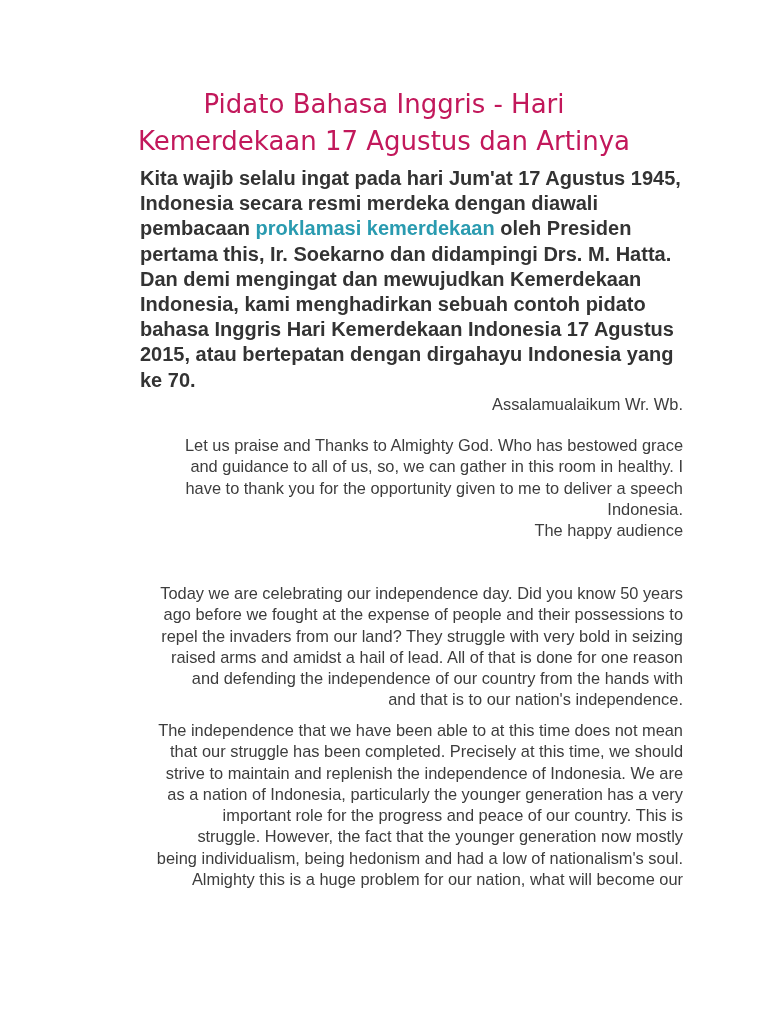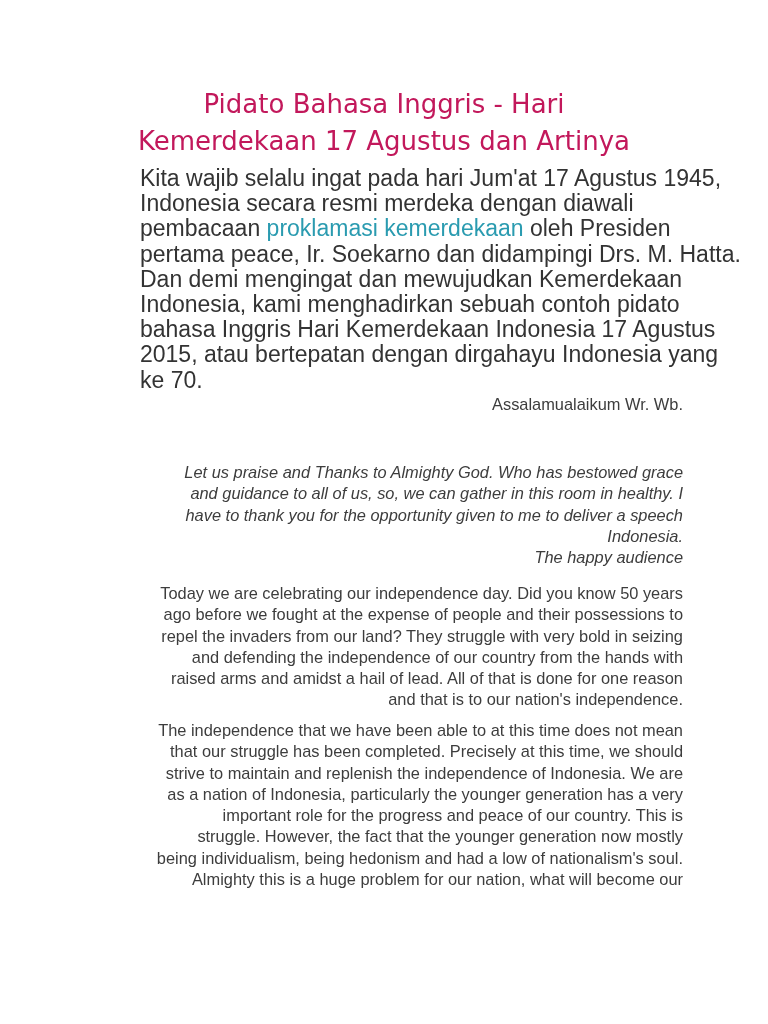--- a/index.html
+++ b/index.html
@@ -34,61 +34,62 @@
       line-height: 37px;
       letter-spacing: 0px;
       margin: 0;
       font-weight: normal;
     }
     .intro {
       position: absolute;
       left: 140px;
       top: 166px;
       width: 530px;
-      font-size: 23px;
+      font-size: 20px;
       line-height: 25.2px;
       color: #333333;
       margin: 0;
+      font-weight: bold;
     }
     .intro a {
       color: #2a9bb0;
       text-decoration: none;
       text-align: center;
     }
     .body-text {
       position: absolute;
       left: 93px;
       width: 590px;
       font-size: 16.4px;
       line-height: 21.3px;
       color: #3d3d3d;
       margin: 0;
       text-align: right;
     }
     .greeting { top: 394px; }
-    .para1 { top: 462px; font-style: italic; }
+    .para1 { top: 435px; }
     .para2 { top: 583px; }
     .para3 { top: 720px; }
     .line { display: block; white-space: nowrap; }
   </style>
 </head>
 <body>
 
 <div class="page">
 
   <h1 class="title">
     <span class="line">Pidato Bahasa Inggris - Hari</span>
     <span class="line">Kemerdekaan 17 Agustus dan Artinya</span>
   </h1>
 
   <div class="intro">
     <span class="line">Kita wajib selalu ingat pada hari Jum'at 17 Agustus 1945,</span>
     <span class="line">Indonesia secara resmi merdeka dengan diawali</span>
     <span class="line"><span>pembacaan </span><a>proklamasi kemerdekaan</a><span> oleh Presiden</span></span>
-    <span class="line">pertama peace, Ir. Soekarno dan didampingi Drs. M. Hatta.</span>
+    <span class="line">pertama this, Ir. Soekarno dan didampingi Drs. M. Hatta.</span>
     <span class="line">Dan demi mengingat dan mewujudkan Kemerdekaan</span>
     <span class="line">Indonesia, kami menghadirkan sebuah contoh pidato</span>
     <span class="line">bahasa Inggris Hari Kemerdekaan Indonesia 17 Agustus</span>
     <span class="line">2015, atau bertepatan dengan dirgahayu Indonesia yang</span>
     <span class="line">ke 70.</span>
   </div>
 
   <p class="body-text greeting">Assalamualaikum Wr. Wb.</p>
 
   <div class="body-text para1">
@@ -96,22 +97,22 @@
     <span class="line">and guidance to all of us, so, we can gather in this room in healthy. I</span>
     <span class="line">have to thank you for the opportunity given to me to deliver a speech</span>
     <span class="line">Indonesia.</span>
     <span class="line">The happy audience</span>
   </div>
 
   <div class="body-text para2">
     <span class="line">Today we are celebrating our independence day. Did you know 50 years</span>
     <span class="line">ago before we fought at the expense of people and their possessions to</span>
     <span class="line">repel the invaders from our land? They struggle with very bold in seizing</span>
+    <span class="line">raised arms and amidst a hail of lead. All of that is done for one reason</span>
     <span class="line">and defending the independence of our country from the hands with</span>
-    <span class="line">raised arms and amidst a hail of lead. All of that is done for one reason</span>
     <span class="line">and that is to our nation's independence.</span>
   </div>
 
   <div class="body-text para3">
     <span class="line">The independence that we have been able to at this time does not mean</span>
     <span class="line">that our struggle has been completed. Precisely at this time, we should</span>
     <span class="line">strive to maintain and replenish the independence of Indonesia. We are</span>
     <span class="line">as a nation of Indonesia, particularly the younger generation has a very</span>
     <span class="line">important role for the progress and peace of our country. This is</span>
     <span class="line">struggle. However, the fact that the younger generation now mostly</span>

